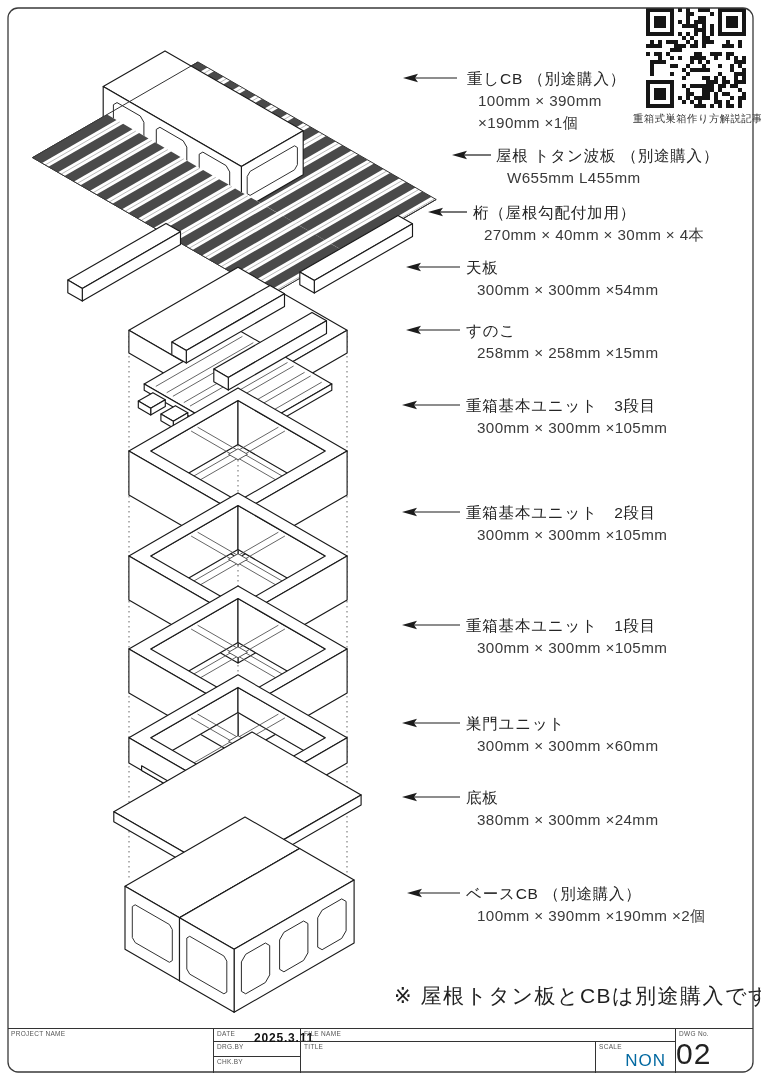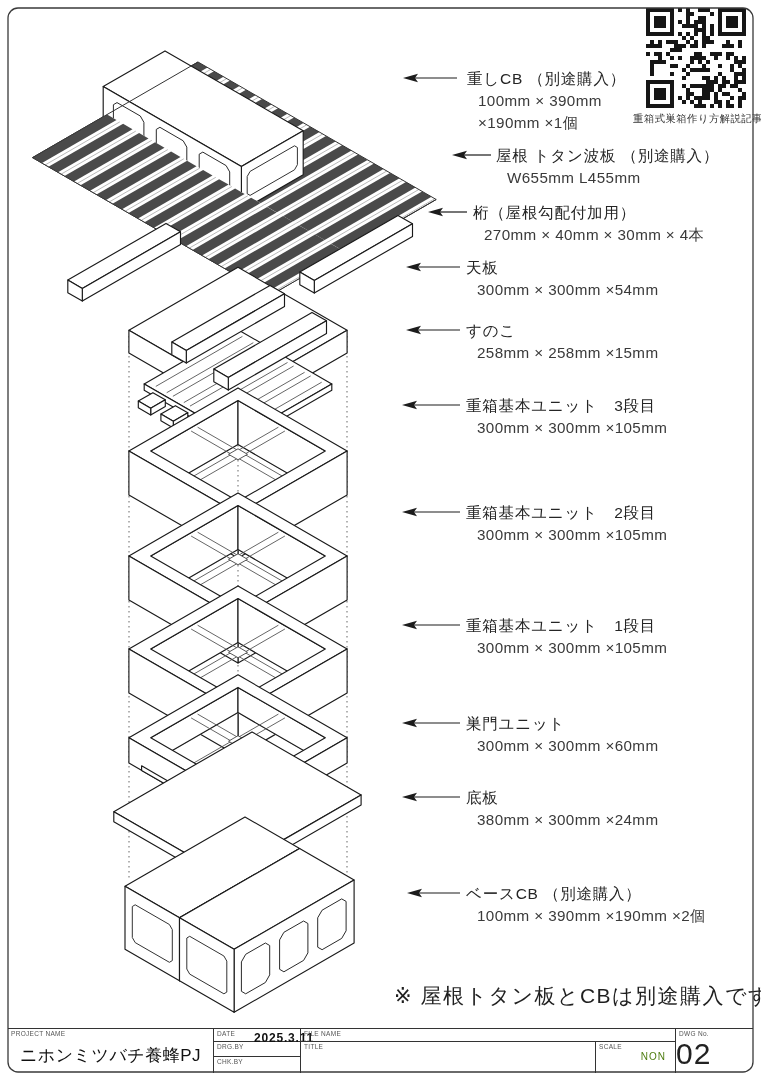--- a/index.html
+++ b/index.html
@@ -36,21 +36,21 @@
   .c-r1{left:0;top:0;width:87px;height:13px;border-bottom:1px solid #333;}
   .c-r2{left:0;top:13px;width:87px;height:15px;border-bottom:1px solid #333;}
   .c-r3{left:0;top:28px;width:87px;height:16px;}
   .c-file{left:292px;top:0;width:375px;height:13px;border-left:1px solid #333;border-bottom:1px solid #333;}
   .c-title{left:292px;top:13px;width:295px;height:31px;border-left:1px solid #333;}
   .c-scale{left:587px;top:13px;width:80px;height:31px;border-left:1px solid #333;}
   .c-dwg{left:667px;top:0;width:78px;height:44px;border-left:1px solid #333;}
   .v-proj{position:absolute;left:0;right:0;top:15px;text-align:center;font-size:17px;color:#111;letter-spacing:0.5px;}
   .v-date{position:absolute;left:40px;top:2px;font-size:12px;font-weight:bold;color:#111;letter-spacing:0.8px;}
   .v-title{position:absolute;left:0;right:0;top:7px;text-align:center;font-size:17.5px;color:#111;letter-spacing:0.5px;}
-  .v-scale{position:absolute;right:9px;top:9px;font-size:10px;color:#4d7c0f;letter-spacing:1px;}
+  .v-scale{position:absolute;right:9px;top:9px;font-size:17px;color:#0369a1;letter-spacing:1px;}
   .v-dwg{position:absolute;left:0;right:0;top:8px;font-size:30px;color:#222;letter-spacing:1px;}
 </style>
 </head>
 <body>
 
 <div class="page">
   <svg class="diagram" id="dwg" width="761" height="1080" viewBox="0 0 761 1080">
       <g>
         <line x1="129" y1="336" x2="129" y2="878" class="guide"></line>
         <line x1="238" y1="280" x2="238" y2="1002" class="guide"></line>
@@ -633,21 +633,20 @@
         <text x="698" y="122" text-anchor="middle" class="qrcap">重箱式巣箱作り方解説記事</text>
       </g>
       <g>
         <rect x="8" y="8" width="745" height="1064" rx="10" fill="none" stroke="#3a3a3a" stroke-width="1.3"></rect>
       </g>
     </svg>
 
   <div class="tblock">
     <div class="tcell c-proj">
       <span class="tlabel">PROJECT NAME</span>
-      <div class="v-proj">ニホンミツバチ養蜂PJ</div>
     </div>
     <div class="tcell c-datecol">
       <div class="tcell c-r1">
         <span class="tlabel">DATE</span>
         <span class="v-date">2025.3.11</span>
       </div>
       <div class="tcell c-r2">
         <span class="tlabel">DRG.BY</span>
       </div>
       <div class="tcell c-r3">

